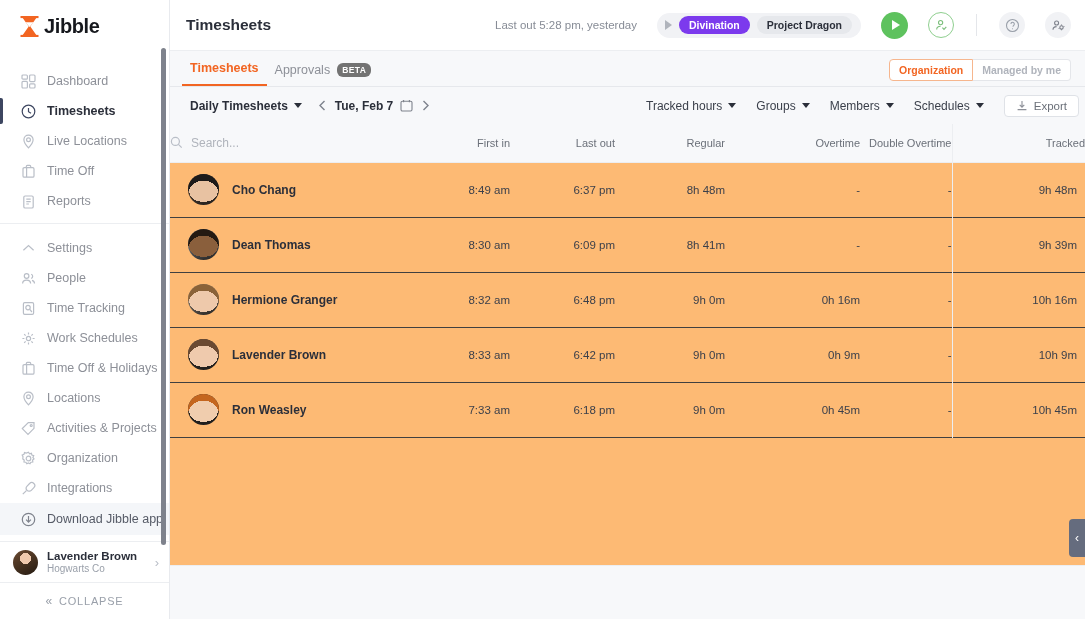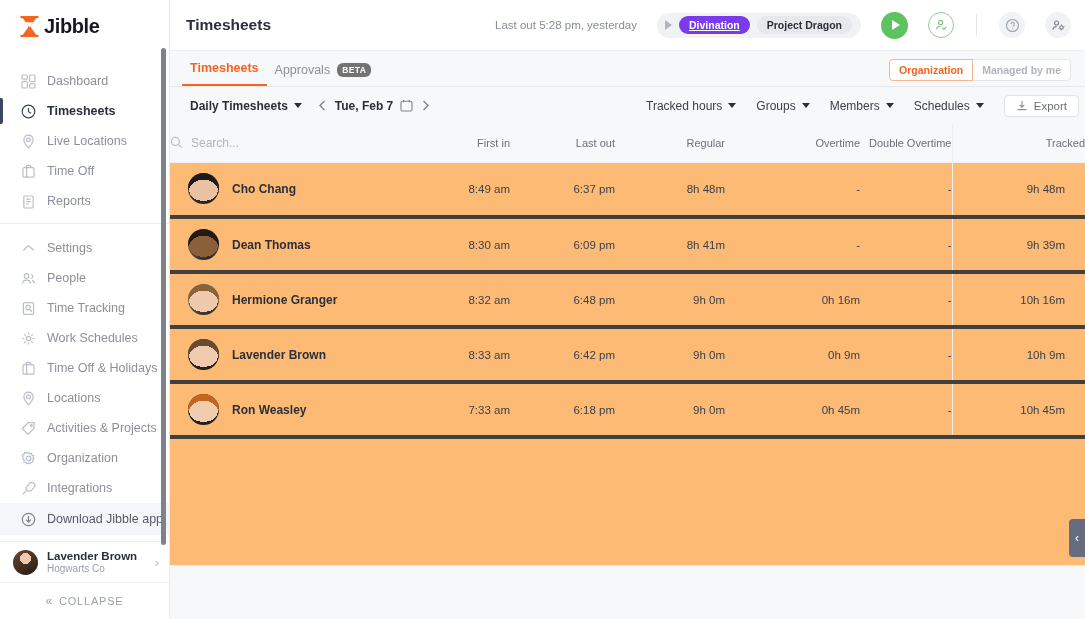--- a/index.html
+++ b/index.html
@@ -82,21 +82,21 @@
     display: flex; align-items: center; padding: 0 14px 0 16px; flex: 0 0 51px;
   }
   .page-title { font-size: 15.5px; font-weight: bold; color: #2b2f3a; }
   .topbar-right { margin-left: auto; display: flex; align-items: center; gap: 20px; }
   .lastout { font-size: 11.5px; color: #878c96; }
   .timer-pill {
     display: flex; align-items: center; gap: 7px;
     background: #f1f2f5; border-radius: 15px; height: 25px; padding: 0 9px 0 8px;
   }
   .tri-play { width: 0; height: 0; border-left: 7px solid #b0b4bc; border-top: 5px solid transparent; border-bottom: 5px solid transparent; }
-  .chip-activity { background: #7c3aed; color: #fff; font-size: 10.5px; font-weight: bold; border-radius: 10px; padding: 3px 10px; text-decoration: underline; }
+  .chip-activity { background: #7c3aed; color: #fff; font-size: 10.5px; font-weight: bold; border-radius: 10px; padding: 3px 10px; }
   .chip-project  { background: #e6e8ec; color: #2b2f3a; font-size: 10.5px; font-weight: bold; border-radius: 10px; padding: 3px 10px; }
   .btn-start {
     width: 27px; height: 27px; border-radius: 50%; background: #5ec25e;
     display: flex; align-items: center; justify-content: center;
   }
   .btn-start .t { width:0;height:0;border-left:8px solid #fff;border-top:5px solid transparent;border-bottom:5px solid transparent; margin-left:2px;}
   .icon-circle-green {
     width: 26px; height: 26px; border-radius: 50%; border: 1.3px solid #8fcf8f;
     display: flex; align-items: center; justify-content: center; background: #fff;
   }
@@ -145,24 +145,24 @@
   
   .table-wrap { flex: 1; background: #fdba74; overflow: hidden; position: relative; }
   table.ts { width: 100%; border-collapse: collapse; table-layout: fixed; }
   table.ts thead tr { height: 38px; background: #f7f8fa; }
   table.ts th {
     font-size: 11px; font-weight: normal; color: #6b7079; text-align: right;
     padding: 0 0 0 0; vertical-align: middle; border-bottom: 1px solid #eceef1;
   }
   th.c-name { text-align: left; padding-left: 18px; }
   th.c-tracked { border-left: 1px solid #eceef1; padding-right: 22px; }
-  td.c-tracked { border-left: 1px solid #eceef1; padding-right: 20px; }
+  td.c-tracked { border-left: 1px solid #eceef1; padding-right: 8px; }
   .search-cell { display: flex; align-items: center; gap: 8px; color: #b0b4bc; font-size: 12px; }
 
-  table.ts tbody tr { height: 55px; border-bottom: 4px solid #404040; }
+  table.ts tbody tr { height: 55px; border-bottom: 1px solid #404040; }
   table.ts td { font-size: 11.5px; color: #3a3f4a; text-align: right; vertical-align: middle; }
   td.c-name { text-align: left; padding-left: 18px; }
   .namecell { display: flex; align-items: center; gap: 13px; }
   .avatar { width: 31px; height: 31px; border-radius: 50%; flex: 0 0 31px; overflow: hidden; position: relative; }
   .avatar .face { position: absolute; inset: 0; }
   .pname { font-size: 12px; font-weight: bold; color: #2b2f3a; }
   .dash { color: #6b7079; }
 
   .collapse-tab {
     position: absolute; right: 0; bottom: 8px;

